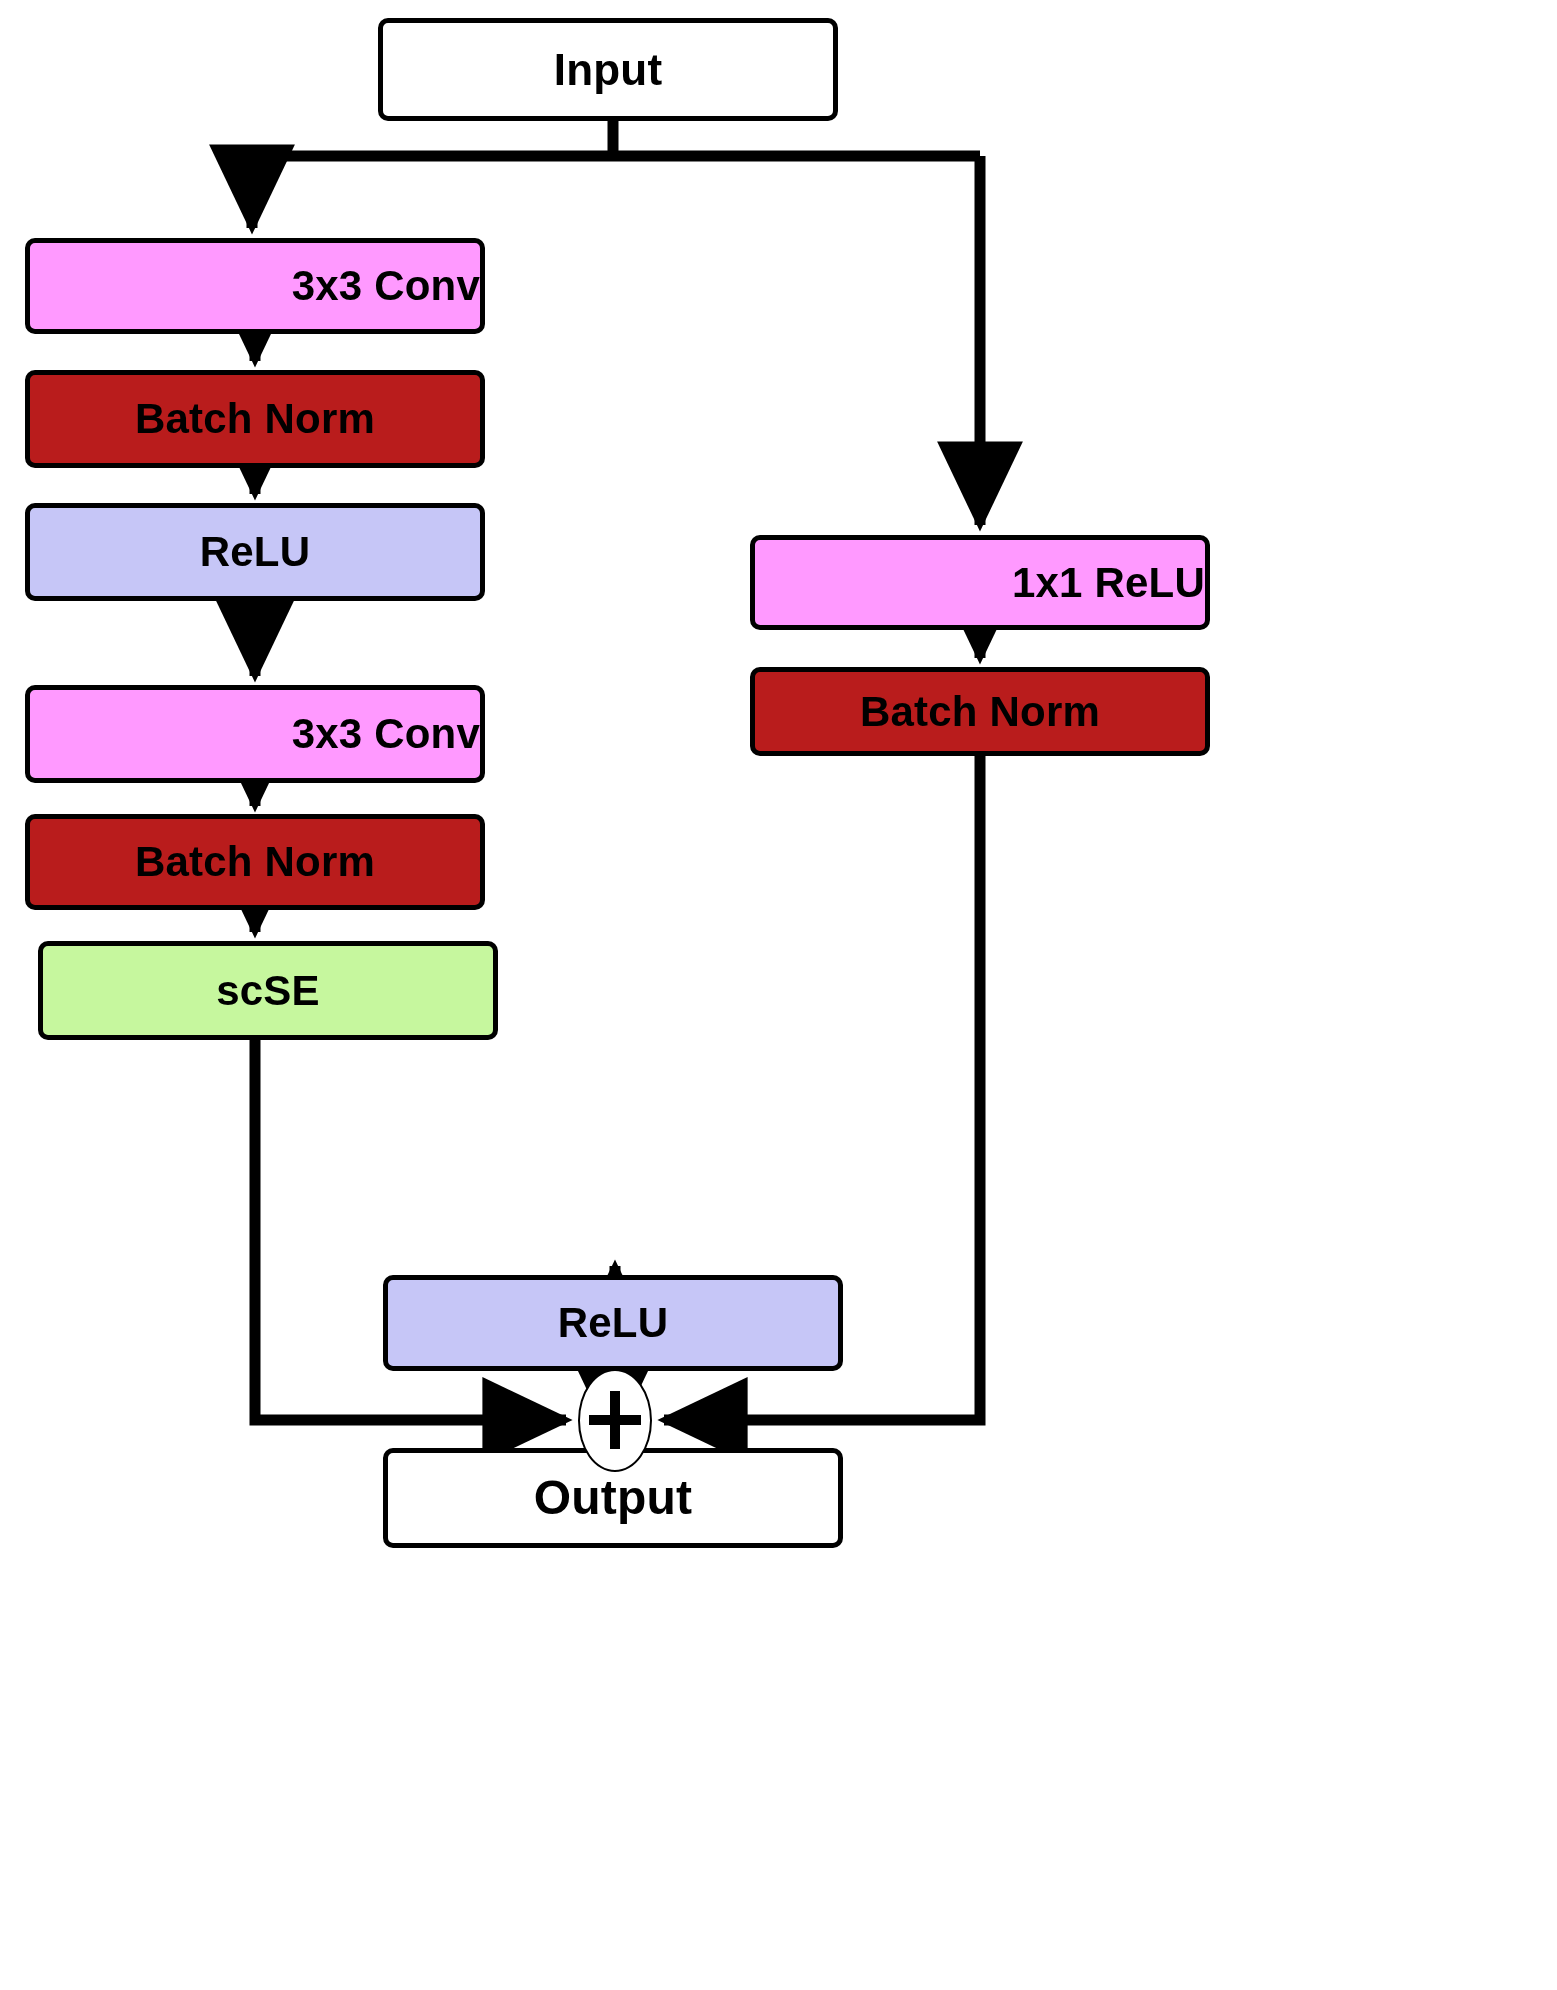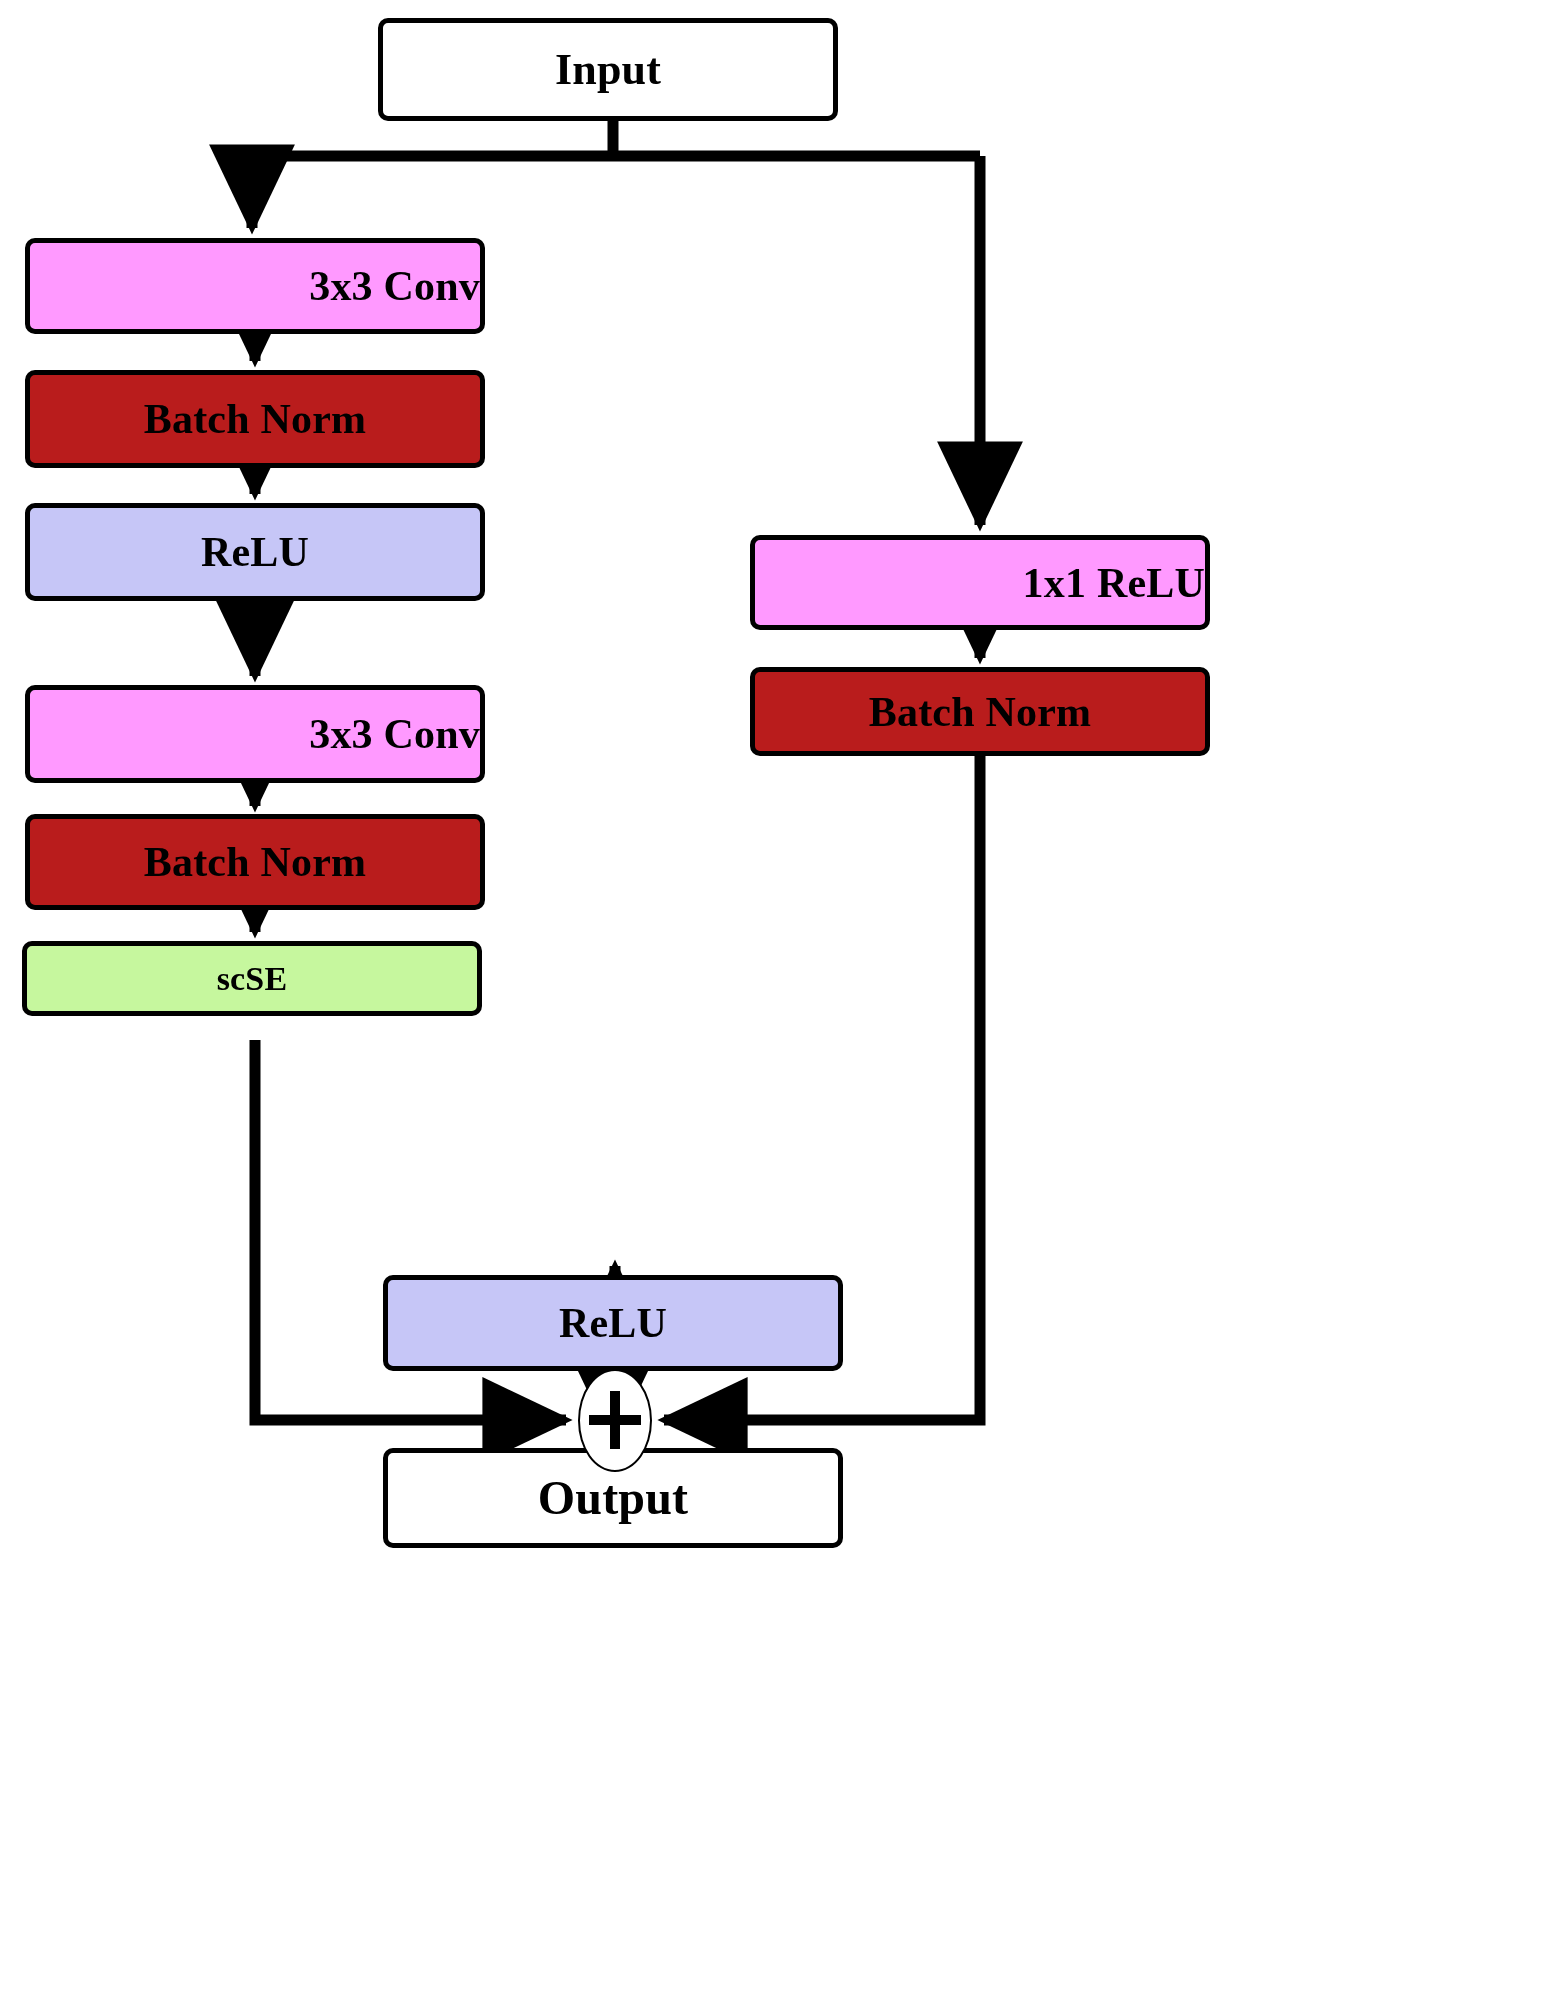--- a/index.html
+++ b/index.html
@@ -29,40 +29,39 @@
     box-sizing: border-box;
     border: 5px solid #000000;
     border-radius: 10px;
     display: flex;
     align-items: center;
     justify-content: center;
     font-weight: bold;
     color: #000000;
     letter-spacing: 0.2px;
     z-index: 3;
-    font-family: Liberation Serif, serif;
   }
   .node-label {
     line-height: 1;
     text-align: center;
   }
   .n-io      { background: #ffffff; }
   .n-conv    { background: #ff99ff; justify-content: flex-end; }
   .n-bn      { background: #b91c1c; }
   .n-relu    { background: #c6c6f7; align-items: center; }
   .n-scse    { background: #c6f79e; }
 
   
   #n-input      { left: 378px; top: 18px;   width: 460px; height: 103px; font-size: 44px; }
   #n-conv1      { left: 25px;  top: 238px;  width: 460px; height: 96px;  font-size: 42px; }
   #n-bn1        { left: 25px;  top: 370px;  width: 460px; height: 98px;  font-size: 42px; }
   #n-relu1      { left: 25px;  top: 503px;  width: 460px; height: 98px;  font-size: 42px; }
   #n-conv2      { left: 25px;  top: 685px;  width: 460px; height: 98px;  font-size: 42px; }
   #n-bn2        { left: 25px;  top: 814px;  width: 460px; height: 96px;  font-size: 42px; }
-  #n-scse       { left: 22px;  top: 941px;  width: 460px; height: 75px;  font-size: 34px; }
+  #n-scse       { left: 38px;  top: 941px;  width: 460px; height: 99px;  font-size: 42px; }
   #n-conv3      { left: 750px; top: 535px;  width: 460px; height: 95px;  font-size: 42px; }
   #n-bn3        { left: 750px; top: 667px;  width: 460px; height: 89px;  font-size: 42px; }
   #n-relu2      { left: 383px; top: 1275px; width: 460px; height: 96px;  font-size: 42px; }
   #n-output     { left: 383px; top: 1448px; width: 460px; height: 100px; font-size: 48px; }
 
   
   #add-node {
     position: absolute;
     left: 578px;
     top: 1369px;

